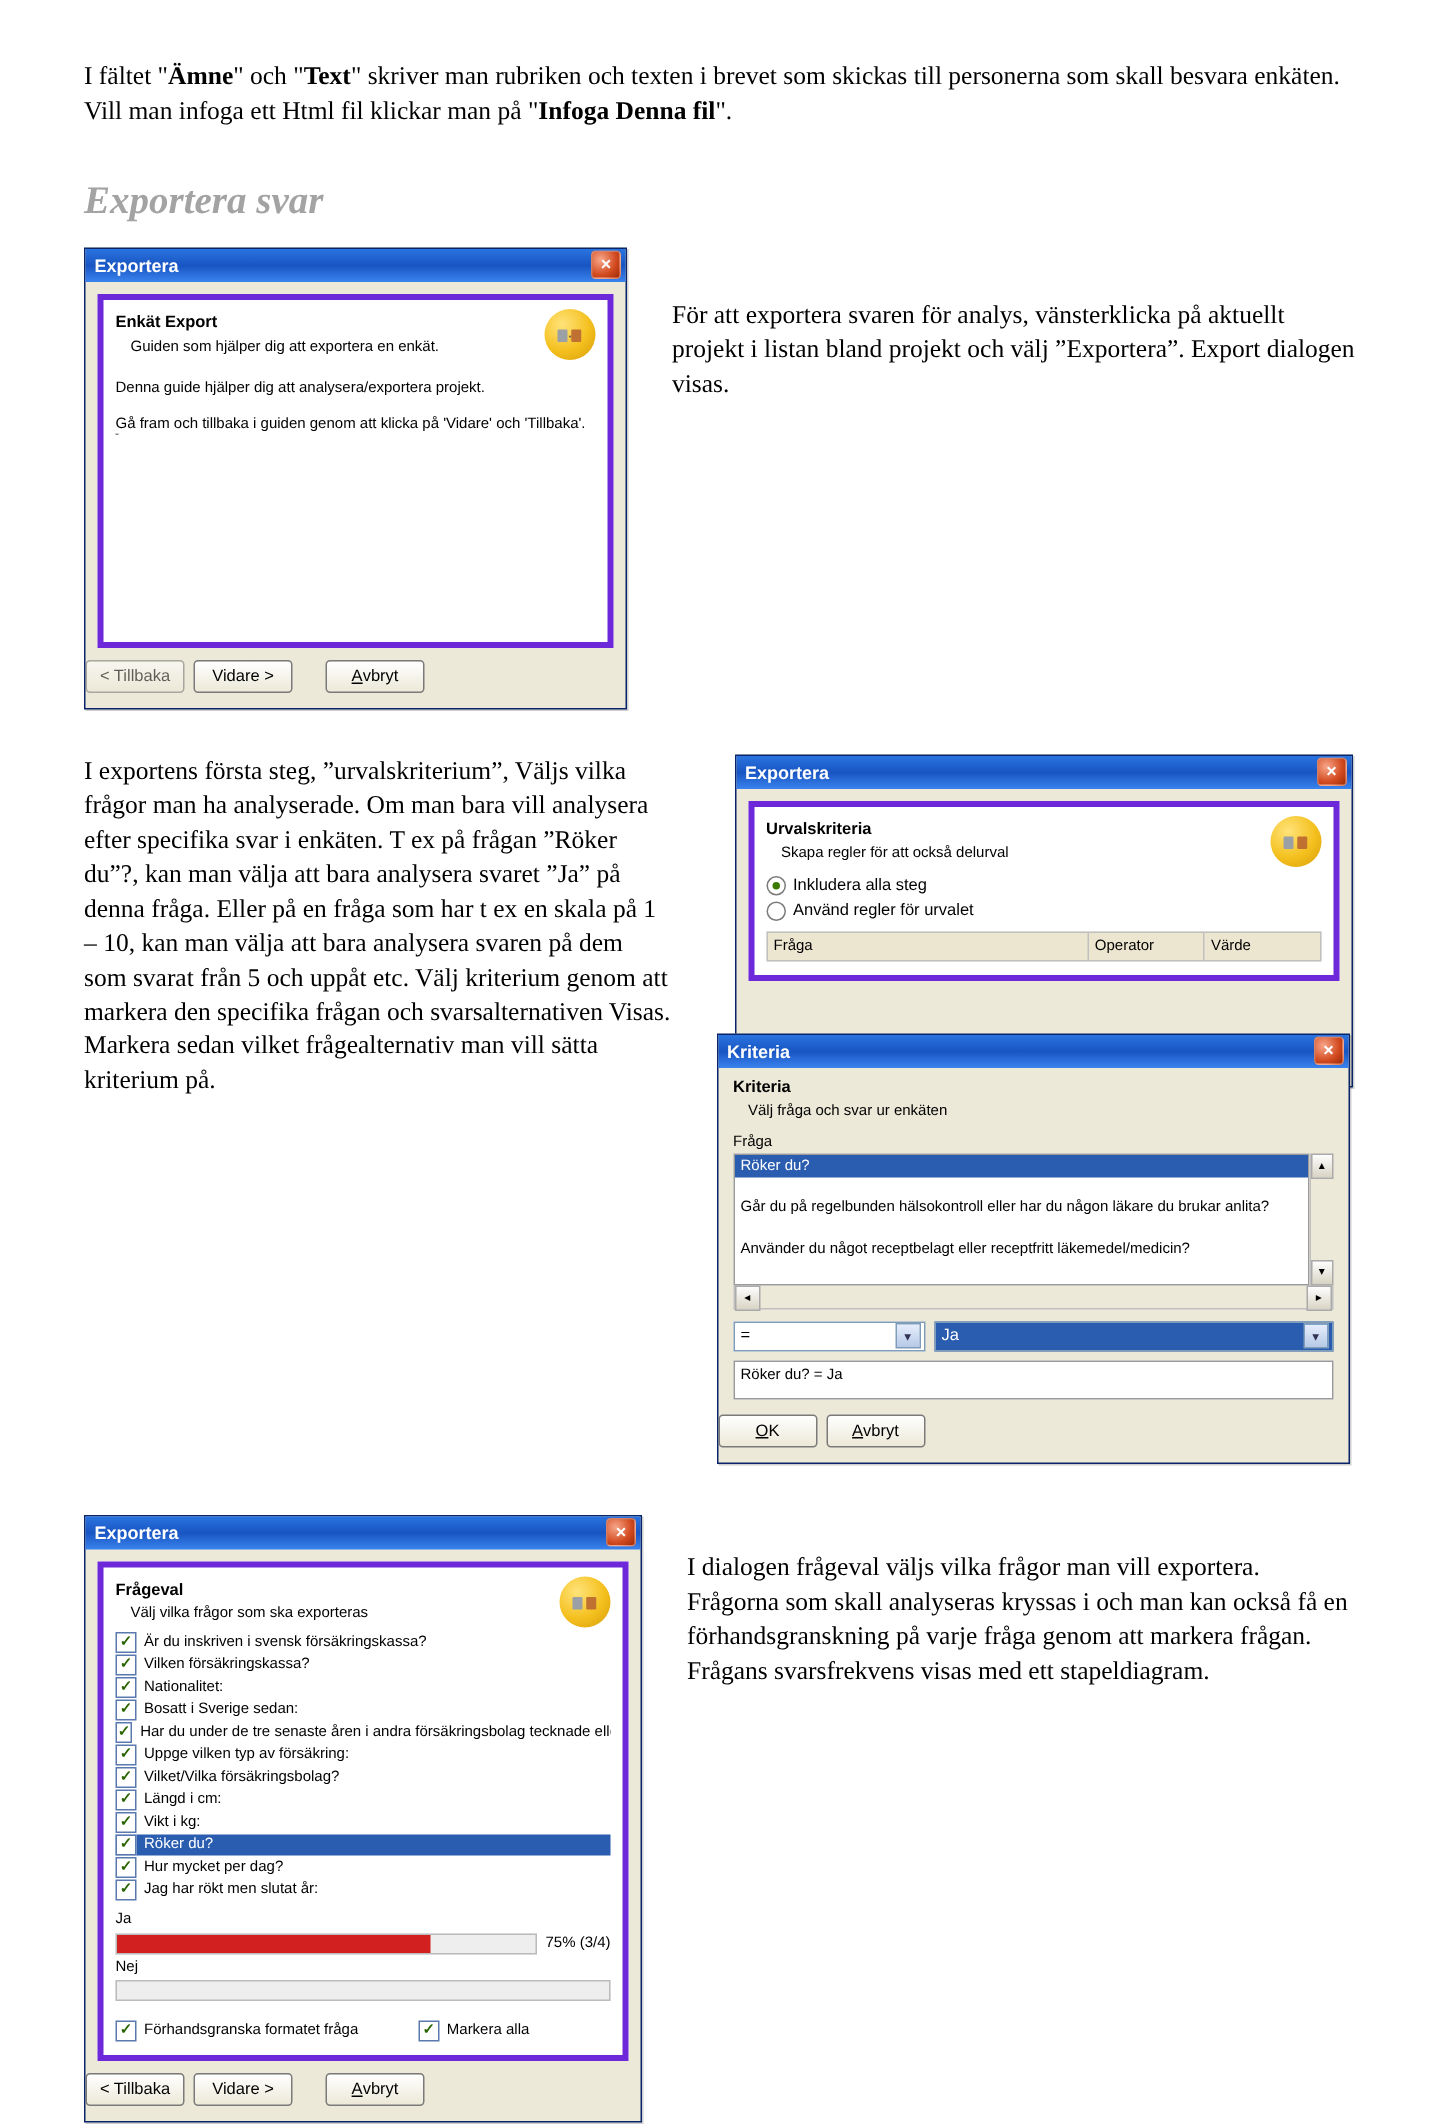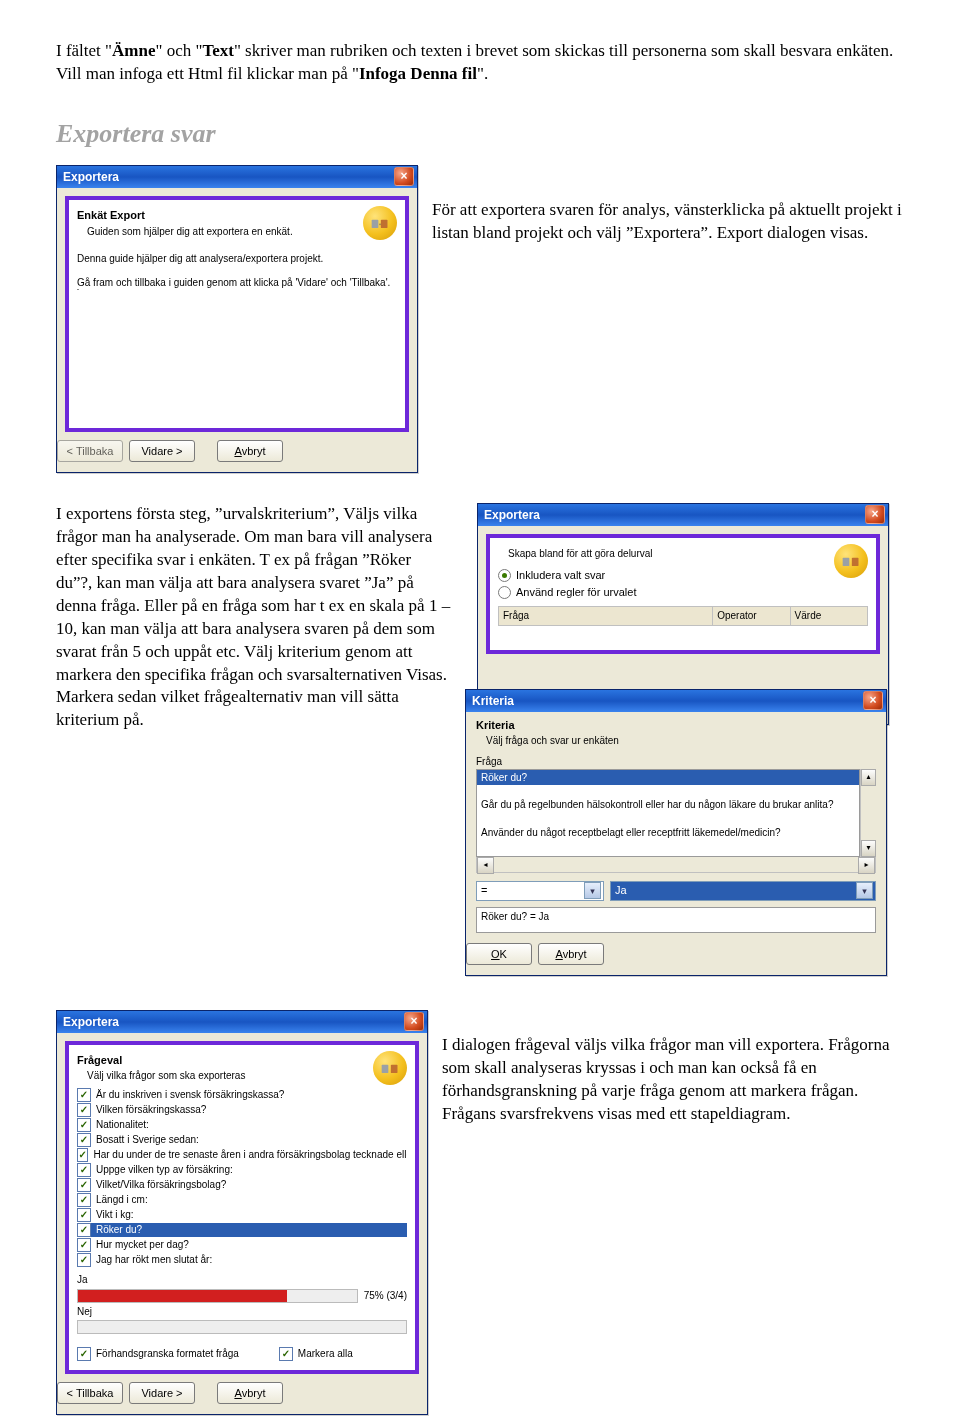--- a/index.html
+++ b/index.html
@@ -15,21 +15,21 @@
   }
   .para{margin:0 0 22px 0;}
   h2.section{
     font-family:Georgia,"Times New Roman",serif;
     font-style:italic;
     font-weight:bold;
     color:#a3a3a3;
     font-size:26px;
     margin:30px 0 14px 0;
   }
-  .row{display:flex; gap:14px; align-items:flex-start;}
+  .row{display:flex; gap:30px; align-items:flex-start;}
   .flex-col{display:flex; flex-direction:column;}
 
   
   .dialog{
     font-family:Tahoma,Arial,sans-serif;
     font-size:11px;
     color:#000;
     border:1px solid #0a246a;
     background:#ece9d8;
     box-shadow:1px 1px 0 #00000030;
@@ -189,26 +189,27 @@
             <span>×</span>
           </div>
       </div>
       <div class="panel panel-pad" style="height:96px;position:relative;">
         <div class="iconcirc">
           <svg viewBox="0 0 24 24">
               <rect x="2" y="8" width="8" height="10" rx="1" fill="#9aa0a6"></rect>
               <rect x="13" y="8" width="8" height="10" rx="1" fill="#c07030"></rect>
             </svg>
         </div>
-        <div class="tiny" style="margin:1px 0 8px 10px;">Skapa bland för att göra delurval</div>
+        <div class="bold">Urvalskriteria</div>
+        <div class="tiny" style="margin:1px 0 8px 10px;">Skapa regler för att också delurval</div>
         <div class="radio">
           <span class="radiodot">
               <span class="filled"></span>
             </span>
-          <span>Inkludera valt svar</span>
+          <span>Inkludera alla steg</span>
         </div>
         <div class="radio">
           <span class="radiodot"></span>
           <span>Använd regler för urvalet</span>
         </div>
         <div class="gridhdr" style="margin-top:6px;">
           <div style="flex:3;">Fråga</div>
           <div style="flex:1;">Operator</div>
           <div style="flex:1;">Värde</div>
         </div>

